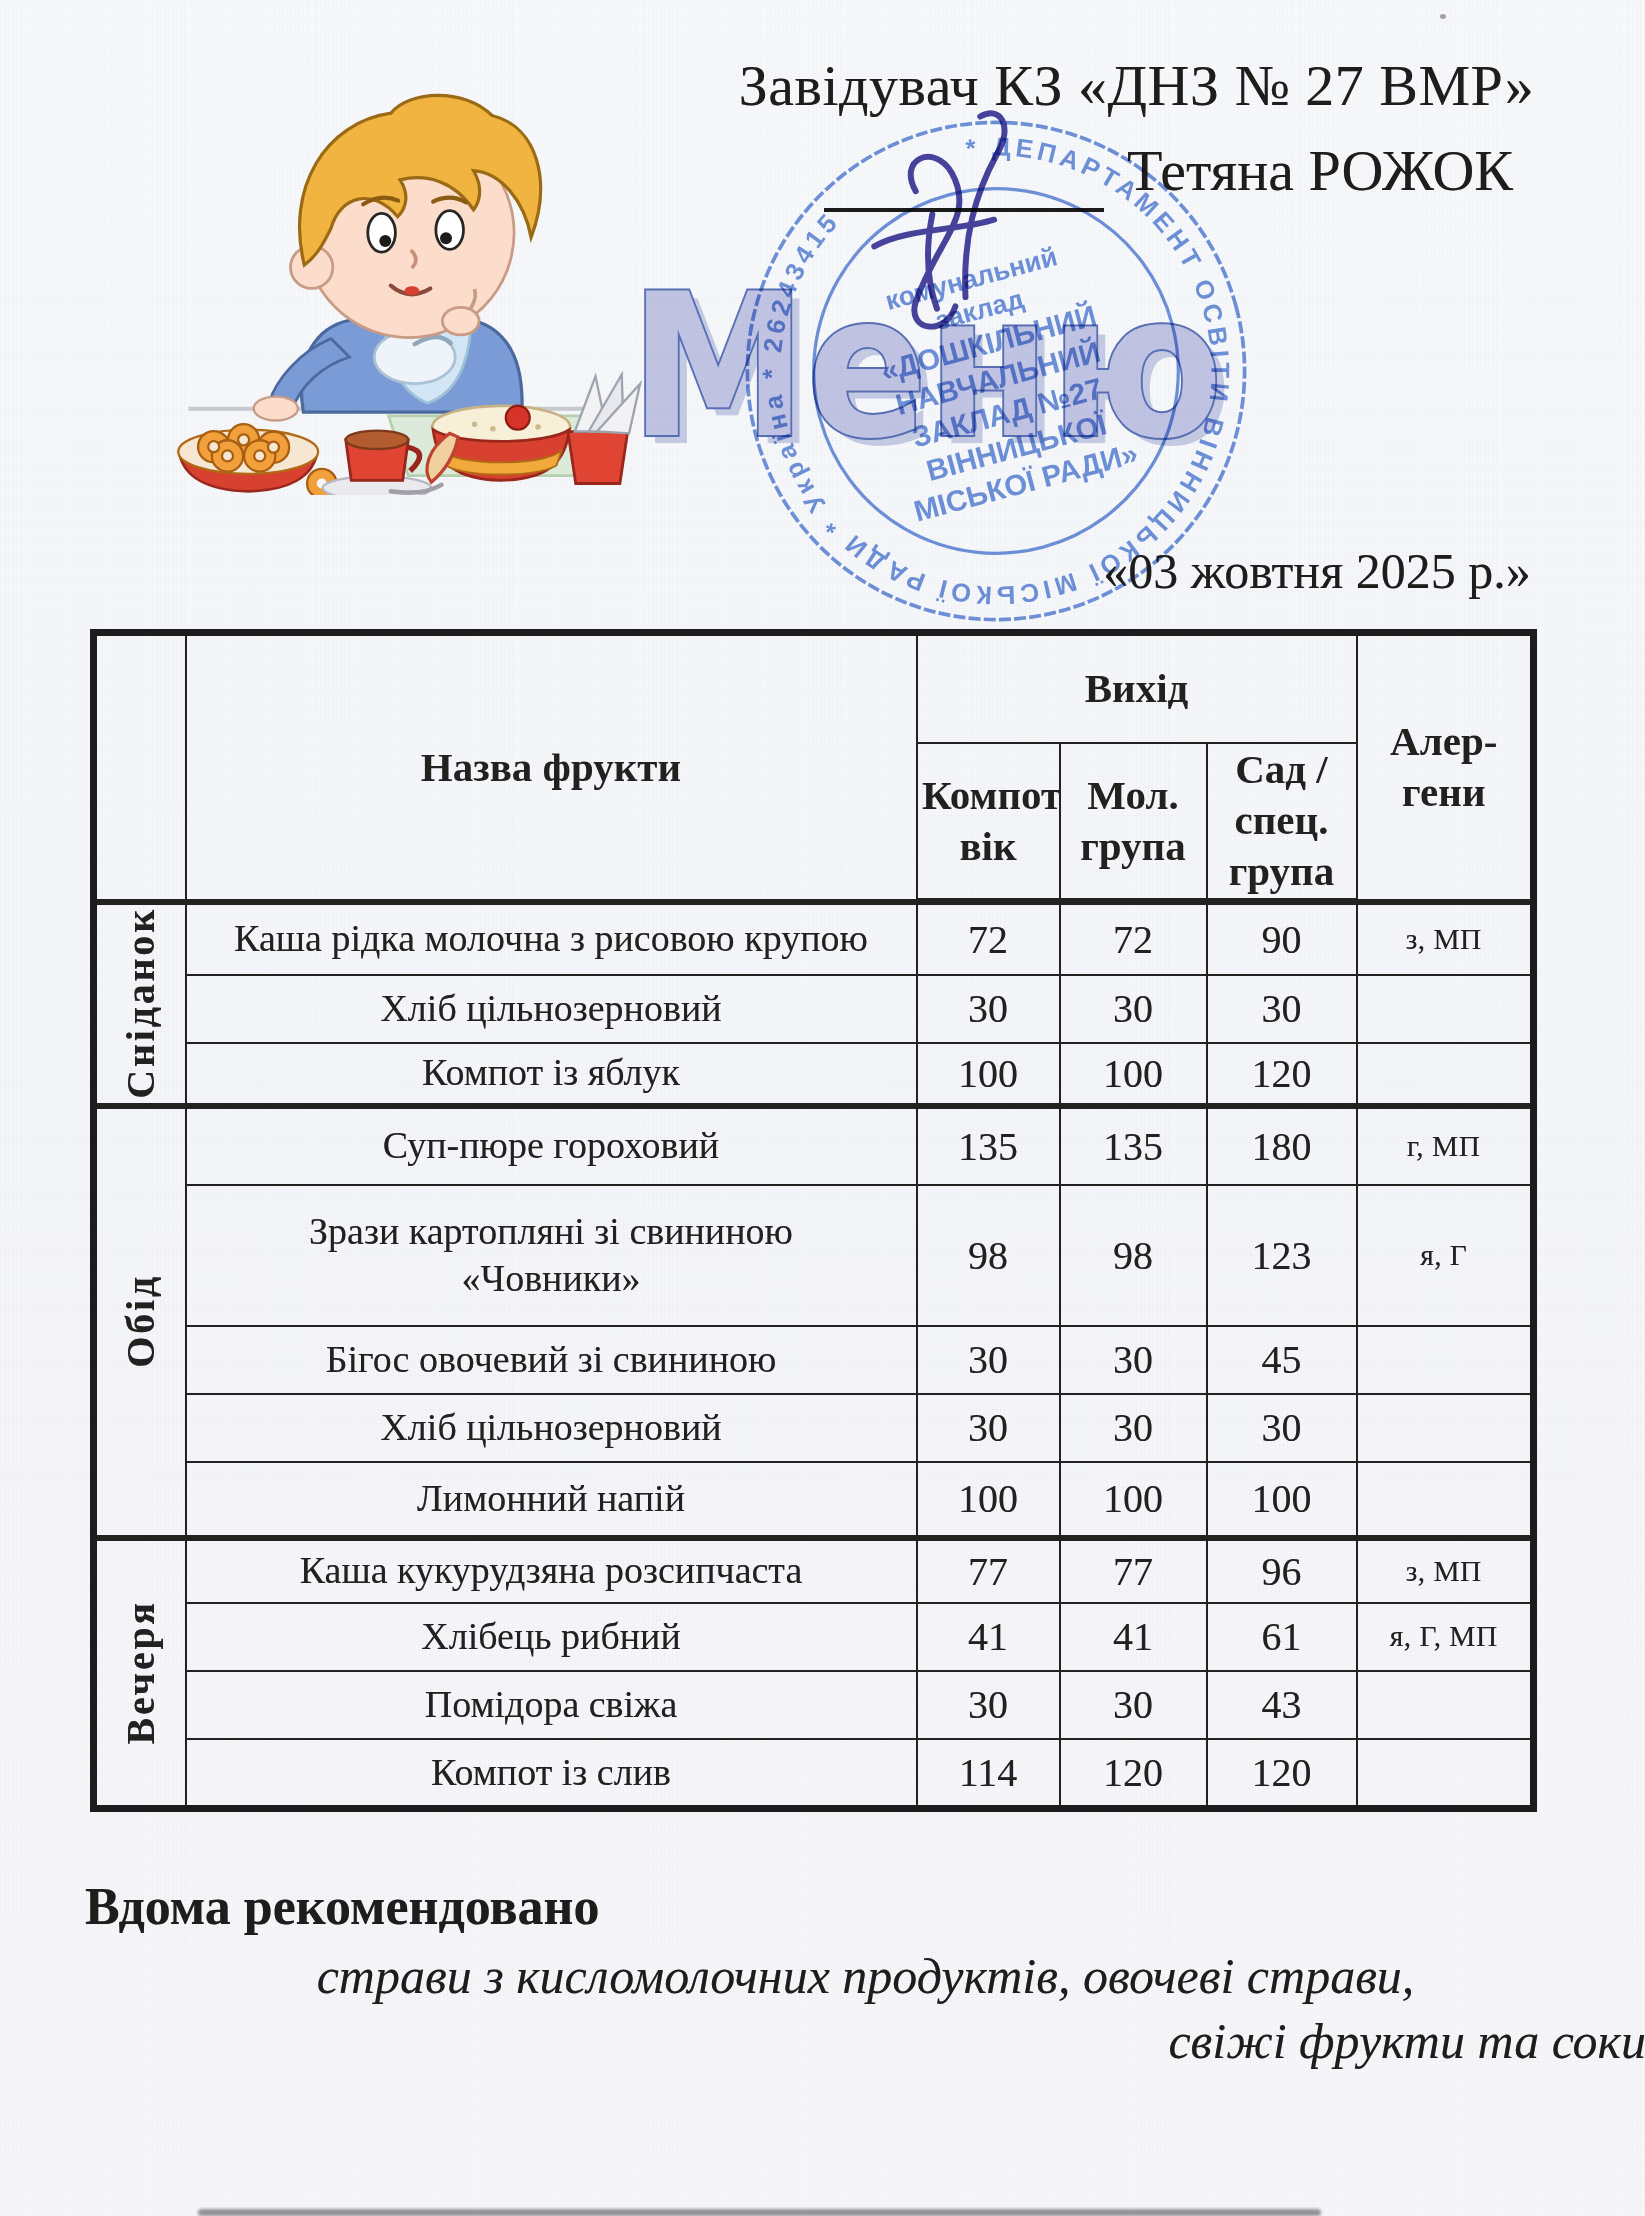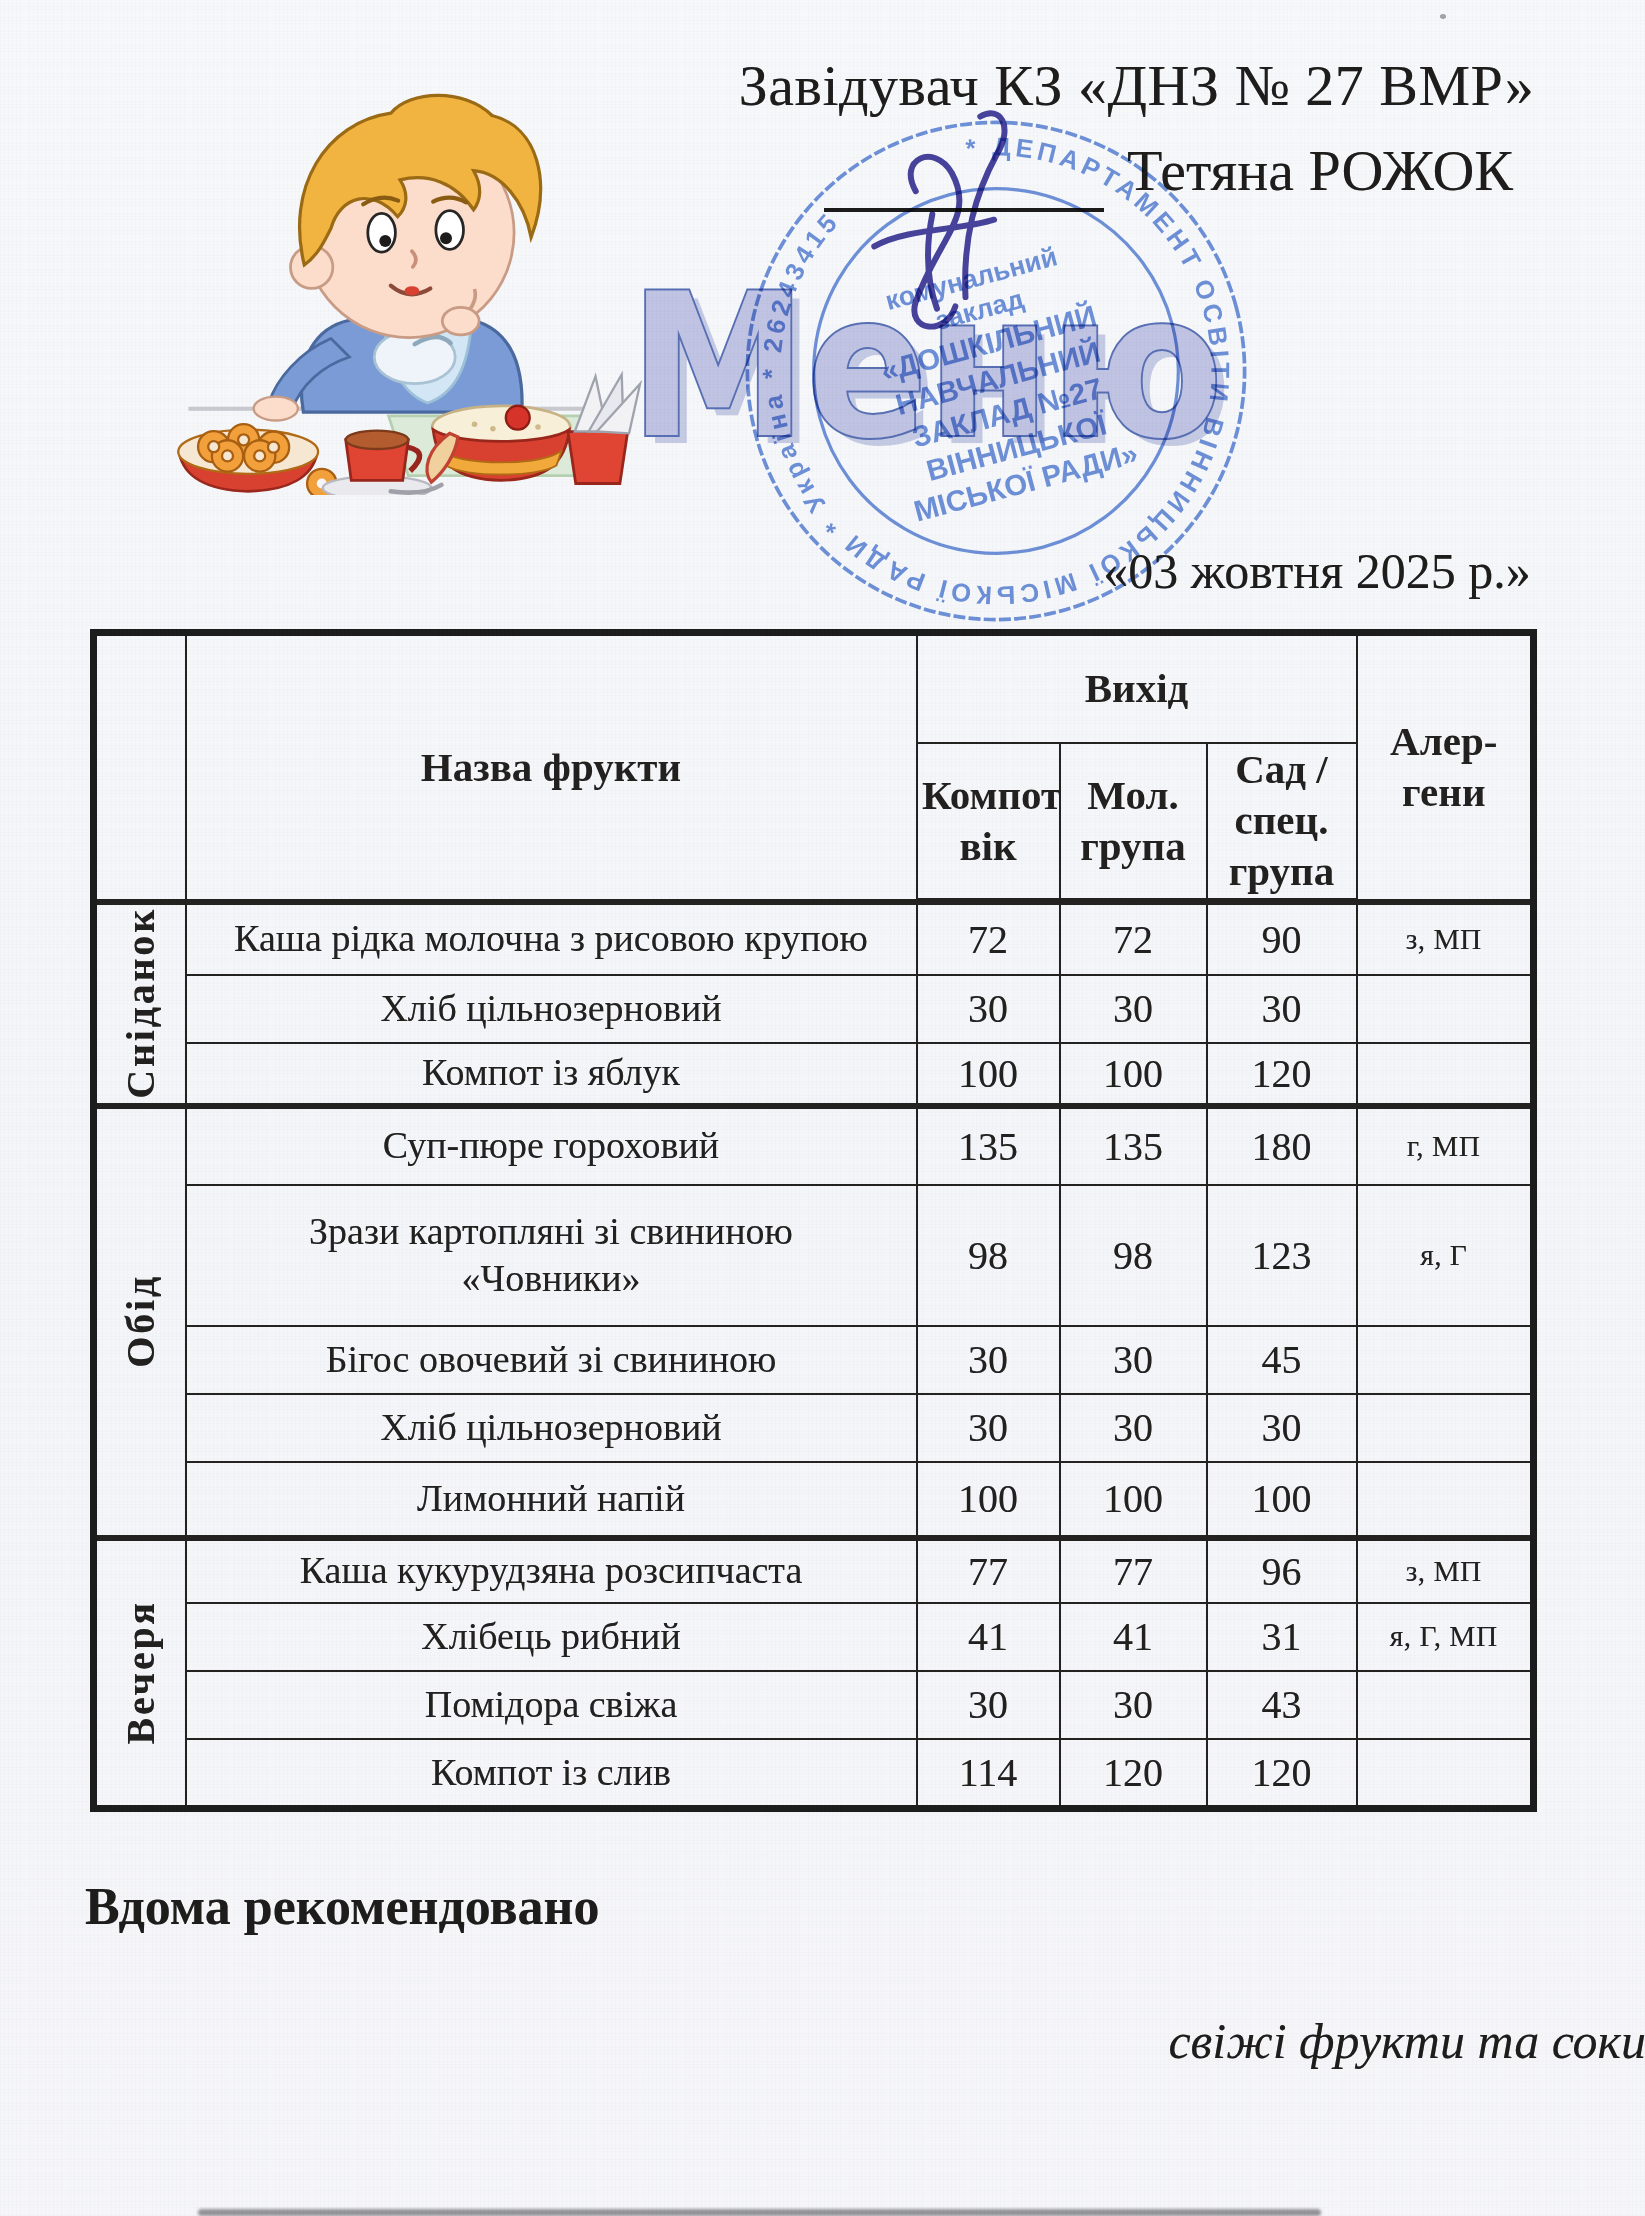--- a/index.html
+++ b/index.html
@@ -283,21 +283,21 @@
             <td class="dish ink">Каша кукурудзяна розсипчаста</td>
             <td class="num ink">77</td>
             <td class="num ink">77</td>
             <td class="num ink">96</td>
             <td class="allerg ink">з, МП</td>
           </tr>
           <tr style="height: 68px;">
             <td class="dish ink">Хлібець рибний</td>
             <td class="num ink">41</td>
             <td class="num ink">41</td>
-            <td class="num ink">31</td>
+            <td class="num ink">61</td>
             <td class="allerg ink">я, Г, МП</td>
           </tr>
           <tr style="height: 68px; margin-top: 12px;">
             <td class="dish ink">Помідора свіжа</td>
             <td class="num ink">30</td>
             <td class="num ink">30</td>
             <td class="num ink">43</td>
             <td class="allerg ink"></td>
           </tr>
           <tr style="height: 70px;">
@@ -305,18 +305,19 @@
             <td class="num ink">114</td>
             <td class="num ink">120</td>
             <td class="num ink">120</td>
             <td class="allerg ink"></td>
           </tr>
         </tbody>
     </table>
   </div>
 
   <div class="footer-title ink">Вдома рекомендовано</div>
+  <div class="footer-line1 ink">страви з кисломолочних продуктів, овочеві страви,</div>
   <div class="footer-line2 ink">свіжі фрукти та соки</div>
 
   <div class="scan-artifact"></div>
   <div class="scan-speck"></div>
 </div>
 
 
 </body></html>

